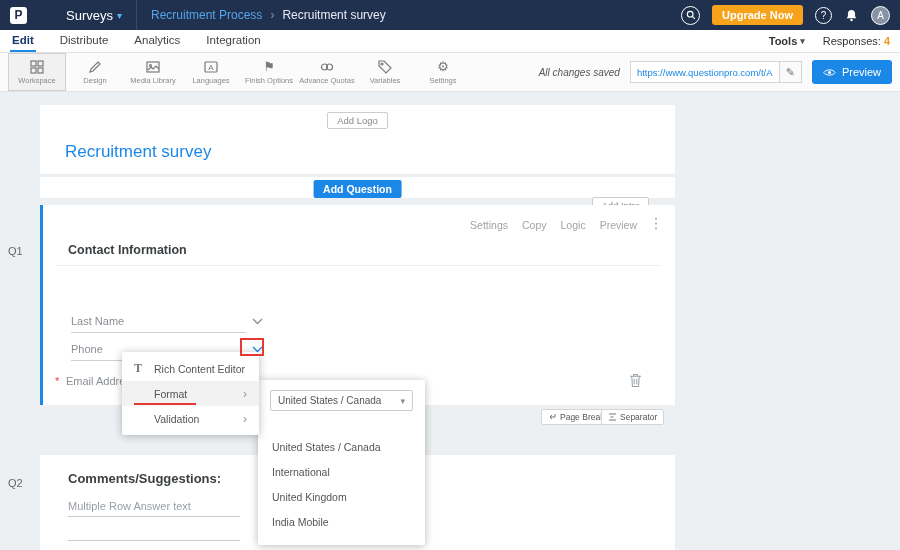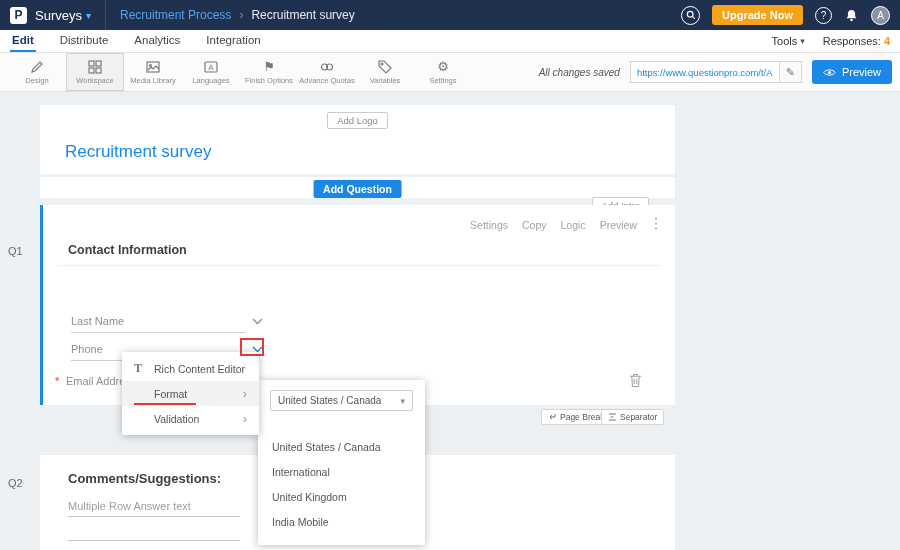--- a/index.html
+++ b/index.html
@@ -4,40 +4,40 @@
 <style>
   * { box-sizing: border-box; margin: 0; padding: 0; }
   html,body { width:900px; height:550px; overflow:hidden; }
   body { font-family:"Liberation Sans", sans-serif; background:#edf0f2; font-size:12px; color:#333; }
   svg { display:block; }
 
   
   .topbar { height:30px; background:#20304f; display:flex; align-items:center; justify-content:space-between; padding:0 10px; }
   .tb-left, .tb-right { display:flex; align-items:center; }
   .logo { width:17px; height:17px; background:#fff; border-radius:3px; color:#20304f; font-weight:bold; font-size:12px; display:flex; align-items:center; justify-content:center; margin-right:8px; cursor:pointer; }
-  .product { color:#fff; font-size:13px; display:flex; align-items:center; gap:4px; cursor:pointer; }
+  .product { color:#fff; font-size:13px; display:flex; align-items:center; gap:4px; cursor:pointer;margin-left:31px; }
   .product .caret { color:#56b3f5; font-size:10px; }
   .tb-divider { width:1px; height:30px; background:#3a4a6b; margin:0 14px; }
   .breadcrumb { display:flex; align-items:center; gap:8px; font-size:12px; }
   .bc-link { color:#56a5e8; cursor:pointer; }
   .bc-sep { color:#8a93a6; }
   .bc-current { color:#e8eaf0; }
   .tb-right { gap:12px; }
   .circle-btn { width:19px; height:19px; border:1.5px solid #fff; border-radius:50%; display:flex; align-items:center; justify-content:center; cursor:pointer; }
   .upgrade-btn { background:#f7a21b; color:#fff; border:none; font-size:11px; font-weight:bold; padding:4px 10px; border-radius:3px; cursor:pointer; font-family:inherit; }
   .help-circle { width:17px; height:17px; border:1.5px solid #fff; border-radius:50%; color:#fff; font-size:10px; display:flex; align-items:center; justify-content:center; cursor:pointer; }
   .avatar { width:19px; height:19px; border:1px solid #fff; border-radius:50%; background:#8a93a6; color:#fff; font-size:10px; display:flex; align-items:center; justify-content:center; cursor:pointer; }
 
   
   .navbar { height:23px; background:#fff; border-bottom:1px solid #e3e3e3; display:flex; align-items:center; justify-content:space-between; padding:0 10px;gap:44px; }
   .tabs { display:flex; align-items:stretch; height:100%; }
   .tab { font-size:11.5px; color:#444; margin-right:22px; display:flex; align-items:center; padding:0 2px; border-bottom:2px solid transparent; cursor:pointer; }
   .tab.active { color:#15356e; font-weight:bold; border-bottom-color:#1b87e6; }
   .nav-right { display:flex; align-items:center; gap:18px; font-size:11px; color:#333; }
-  .tools { display:flex; align-items:center; gap:3px; cursor:pointer; font-weight:normal; }
+  .tools { display:flex; align-items:center; gap:3px; cursor:pointer; font-weight:bold; }
   .tools .caret { font-size:9px; color:#555; }
   .responses { cursor:pointer; }
   .responses b { color:#f7941d; margin-left:3px; }
 
   
   .toolbar { height:39px; background:#fbfbfb; border-bottom:1px solid #e2e2e2; display:flex; align-items:center; justify-content:space-between; padding:0 8px; }
   .tools-left { display:flex; align-items:center; height:100%; }
   .tool-item { width:58px; height:100%; display:flex; flex-direction:column; align-items:center; justify-content:center; gap:2px; cursor:pointer; }
   .tool-item.active { border:1px solid #d0d0d0; background:#f1f1f1; }
   .tool-label { font-size:7.5px; color:#8a8a8a; white-space:nowrap; }
@@ -148,34 +148,34 @@
       <span class="caret">▾</span>
     </span>
     <span class="responses">
       <span>Responses:</span><b>4</b>
     </span>
   </div>
 </nav>
 
 <div class="toolbar">
   <div class="tools-left">
-    <div class="tool-item">
-      <svg class="tool-svg" width="14" height="14" viewBox="0 0 14 14">
-          <path d="M2 12l1-3 7-7 2 2-7 7-3 1z"></path>
-        </svg>
-      <span class="tool-label">Design</span>
-    </div>
     <div class="tool-item active">
       <svg class="tool-svg" width="14" height="14" viewBox="0 0 14 14">
           <rect x="1" y="1" width="5" height="5"></rect>
           <rect x="8" y="1" width="5" height="5"></rect>
           <rect x="1" y="8" width="5" height="5"></rect>
           <rect x="8" y="8" width="5" height="5"></rect>
         </svg>
       <span class="tool-label">Workspace</span>
+    </div>
+    <div class="tool-item">
+      <svg class="tool-svg" width="14" height="14" viewBox="0 0 14 14">
+          <path d="M2 12l1-3 7-7 2 2-7 7-3 1z"></path>
+        </svg>
+      <span class="tool-label">Design</span>
     </div>
     <div class="tool-item">
       <svg class="tool-svg" width="14" height="14" viewBox="0 0 14 14">
           <rect x="1" y="2" width="12" height="10"></rect>
           <circle cx="4.5" cy="5.5" r="1"></circle>
           <path d="M2 10l3-3 2 2 3-3 3 3"></path>
         </svg>
       <span class="tool-label">Media Library</span>
     </div>
     <div class="tool-item">

